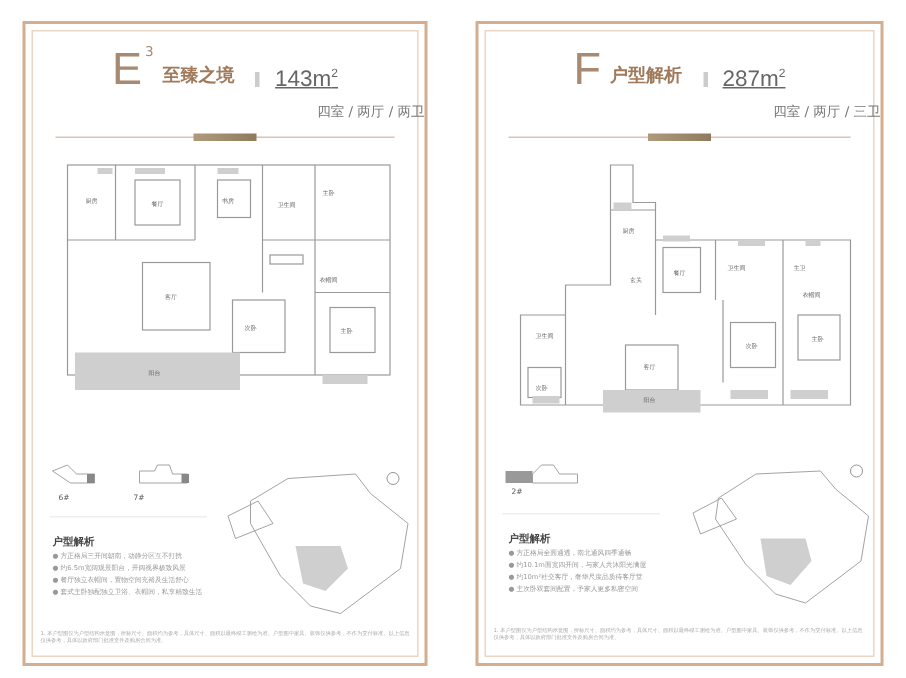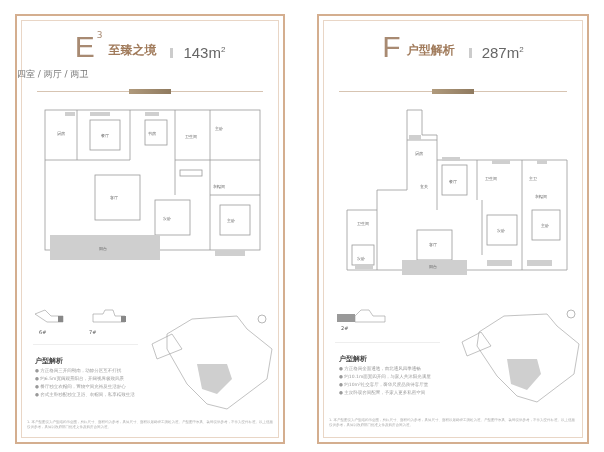--- a/index.html
+++ b/index.html
@@ -6,23 +6,23 @@
   body { width: 604px; height: 452px; background: #ffffff; font-family: "DejaVu Sans", sans-serif; position: relative; overflow: hidden; }
   .card { position: absolute; top: 14px; width: 270px; height: 430px; border: 2px solid #d4ae8f; background: #fff; }
   .card.left { left: 15px; }
   .card.right { left: 317px; width: 272px; }
   .card .inner { position: absolute; inset: 4px; border: 1px solid #e9d6c6; }
   .title-row { position: absolute; top: 16px; left: 0; right: 0; display: flex; justify-content: center; align-items: flex-end; gap: 6px; }
   .big-letter { font-family: "Liberation Sans", sans-serif; font-size: 30px; color: #a88a72; line-height: 1; font-weight: 300; }
   .sup { font-size: 9px; color: #a88a72; align-self: flex-start; margin-left: -4px; margin-top: -2px; }
   .name { font-size: 12px; color: #a07a5a; font-weight: bold; margin-bottom: 3px; }
   .bar { display: inline-block; width: 3px; height: 10px; background: #ccc; margin: 0 4px 4px 8px; }
-  .area { font-family: "Liberation Sans", sans-serif; font-size: 15px; color: #666; margin-bottom: 1px; }
+  .area { font-family: "Liberation Sans", sans-serif; font-size: 15px; color: #666; margin-bottom: 1px; text-decoration: underline; }
   .area sup { font-size: 8px; }
-  .rooms { position: absolute; top: 52px; left: 0; right: 0; text-align: left; font-size: 9px; color: #777; }
+  .rooms { position: absolute; top: 52px; left: 0; right: 0; text-align: right; font-size: 9px; color: #777; }
   .divider { position: absolute; top: 75px; left: 20px; right: 20px; height: 1px; background: #d7c4b2; }
   .divider-bar { position: absolute; top: 73px; left: 50%; margin-left: -21px; width: 42px; height: 5px; background: linear-gradient(90deg,#b09a7c,#8f7a5f); }
   .plan { position: absolute; left: 18px; top: 84px; width: 235px; height: 175px; }
   .legend { position: absolute; font-size: 5px; color: #555; }
   .analysis-title { position: absolute; font-size: 7px; color: #444; font-weight: bold; }
   .analysis-item { position: absolute; font-size: 4.5px; color: #999; white-space: nowrap; }
   .footnote { position: absolute; left: 10px; right: 10px; font-size: 3.5px; color: #aaa; line-height: 5px; }
   .sub-rule { position: absolute; height: 1px; background: #eee; }
 </style>
 </head>
@@ -108,20 +108,21 @@
 </div>
 
 <div class="card right">
   <div class="inner"></div>
   <div class="title-row">
     <span class="big-letter">F</span>
     <span class="name">户型解析</span>
     <span class="bar"></span>
     <span class="area"><span>287m</span><sup>2</sup></span>
   </div>
+  <div class="rooms">四室 / 两厅 / 三卫</div>
   <div class="divider"></div>
   <div class="divider-bar"></div>
 
   <svg class="plan" viewBox="0 0 235 175">
     <g fill="none" stroke="#999" stroke-width="0.8">
       <path d="M70 10 L85 10 L85 35 L100 35 L100 60 L230 60 L230 170 L10 170 L10 110 L40 110 L40 90 L70 90 Z"></path>
       <line x1="70" y1="40" x2="100" y2="40"></line>
       <line x1="100" y1="60" x2="100" y2="110"></line>
       <line x1="140" y1="60" x2="140" y2="100"></line>
       <line x1="185" y1="60" x2="185" y2="170"></line>

